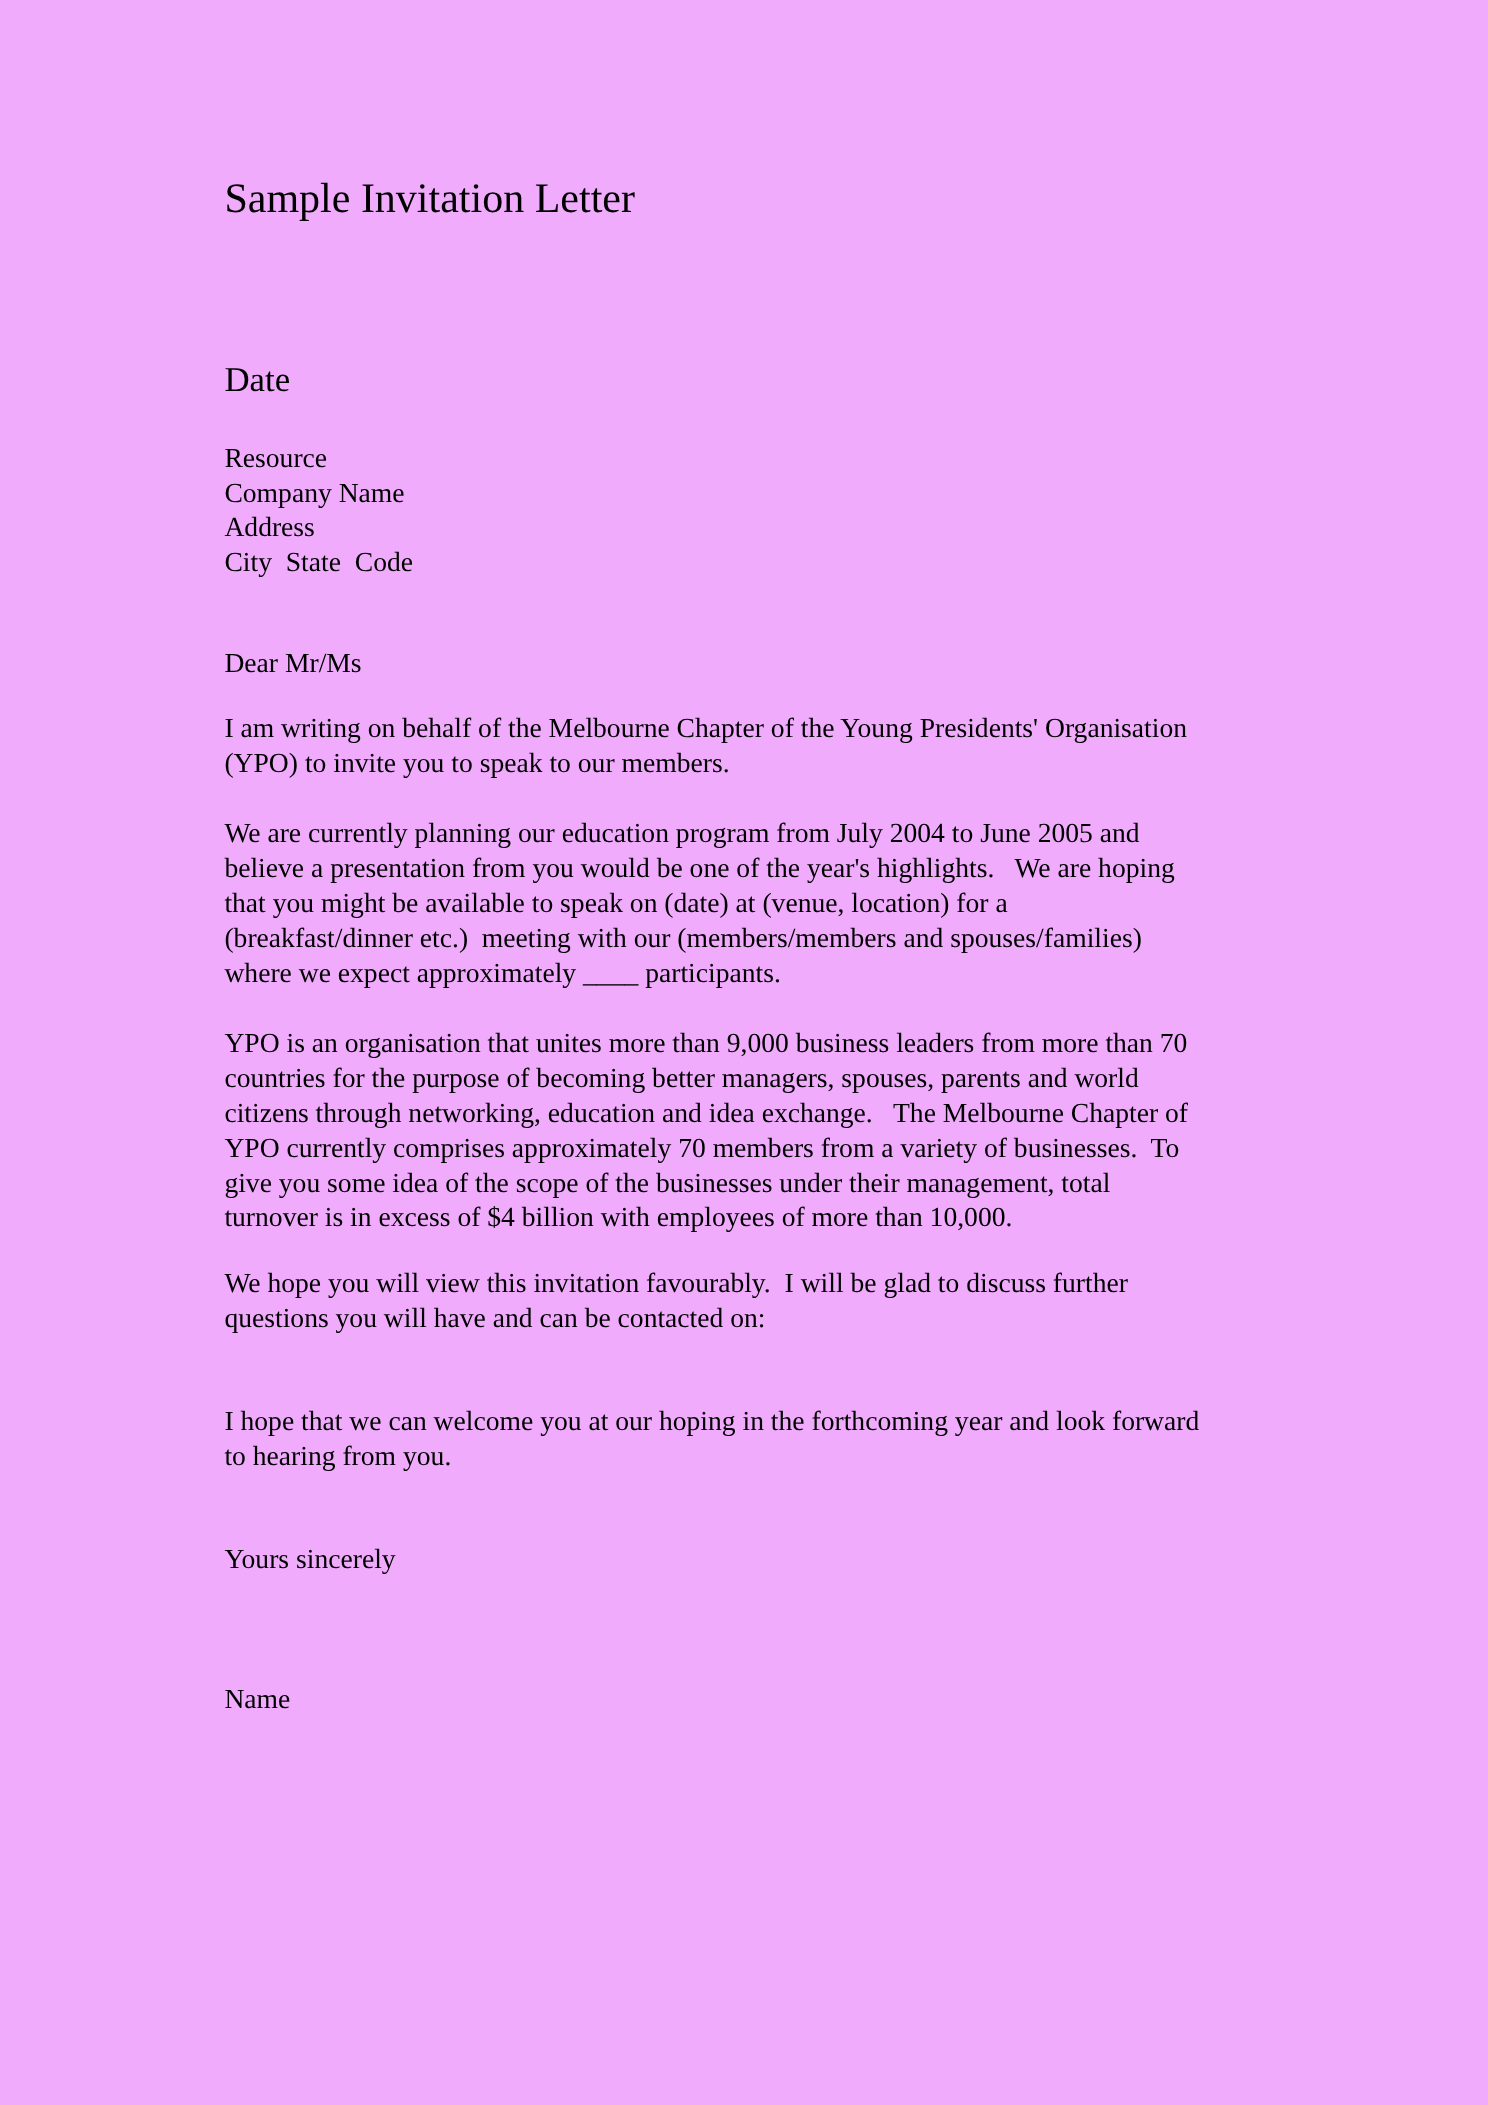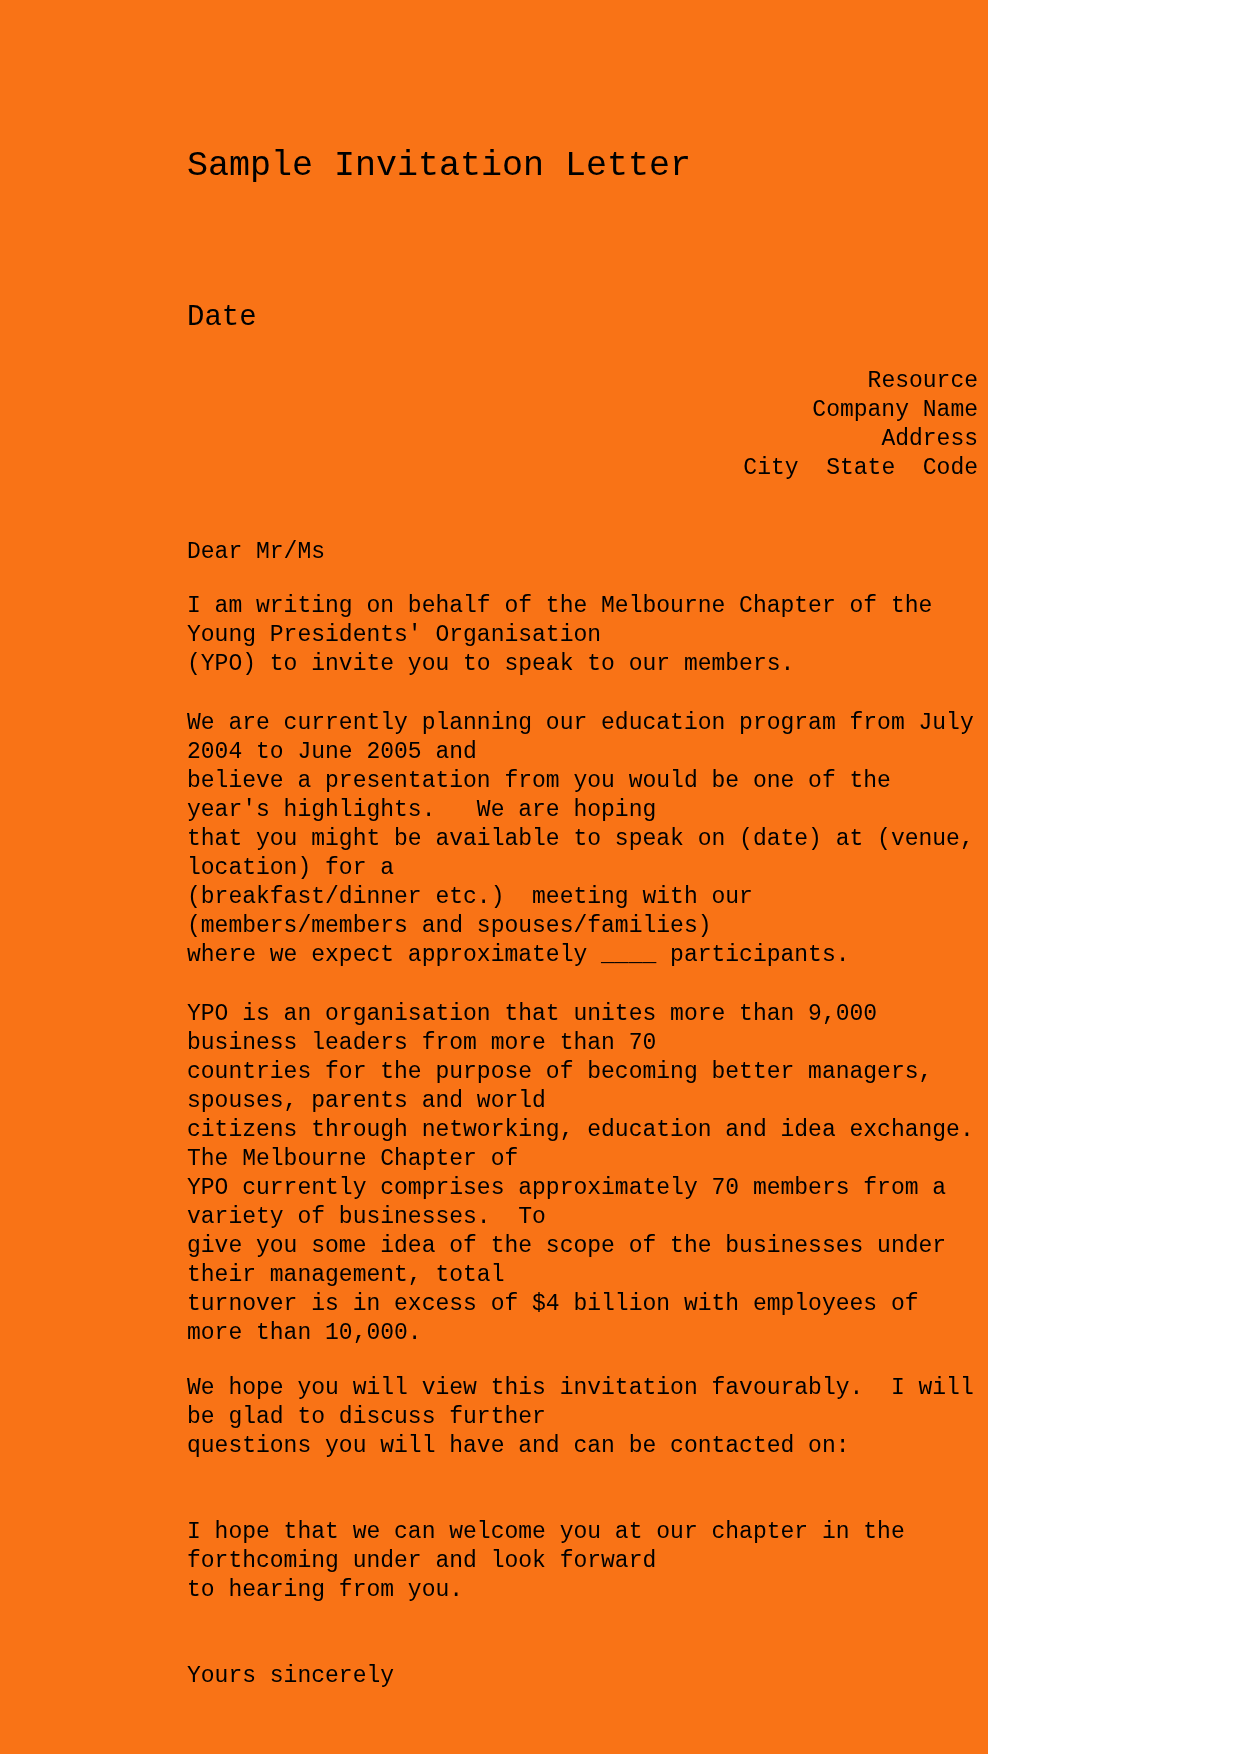--- a/index.html
+++ b/index.html
@@ -2,25 +2,25 @@
 <html><head>
 <meta charset="utf-8">
 <style>
   html, body {
     margin: 0;
     padding: 0;
     background: #ffffff;
   }
   .page {
     position: relative;
-    width: 988px;
+    width: 1240px;
     height: 1754px;
-    background: #f97316;
+    background: #f0abfc;
     color: #000000;
-    font-family: Liberation Mono, monospace;
+    font-family: Liberation Serif, serif;
     overflow: hidden;
     box-sizing: border-box;
   }
   .content {
     position: absolute;
     left: 187px;
     top: 0;
     right: 10px;
   }
   .title {
@@ -35,21 +35,20 @@
     line-height: 29px;
     white-space: pre-wrap;
   }
   .recipient-block {
     margin-top: 35px;
     font-size: 23px;
     line-height: 29px;
   }
   .recipient-block div {
     white-space: pre-wrap;
-    text-align: right;
   }
   .salutation {
     margin-top: 55px;
     font-size: 23px;
     line-height: 29px;
     white-space: pre-wrap;
   }
   .para {
     font-size: 23px;
     line-height: 29px;
@@ -121,21 +120,21 @@
 countries for the purpose of becoming better managers, spouses, parents and world
 citizens through networking, education and idea exchange.   The Melbourne Chapter of
 YPO currently comprises approximately 70 members from a variety of businesses.  To
 give you some idea of the scope of the businesses under their management, total
 turnover is in excess of $4 billion with employees of more than 10,000.</div>
 
     <div class="para p4">We hope you will view this invitation favourably.  I will be glad to discuss further
 questions you will have and can be contacted on:</div>
 
 
-    <div class="para p5">I hope that we can welcome you at our chapter in the forthcoming under and look forward
+    <div class="para p5">I hope that we can welcome you at our hoping in the forthcoming year and look forward
 to hearing from you.</div>
 
     <div class="valediction">Yours sincerely</div>
 
     <div class="signature-block">
       <div>Name</div>
     </div>
 
   </div>
 </div>

